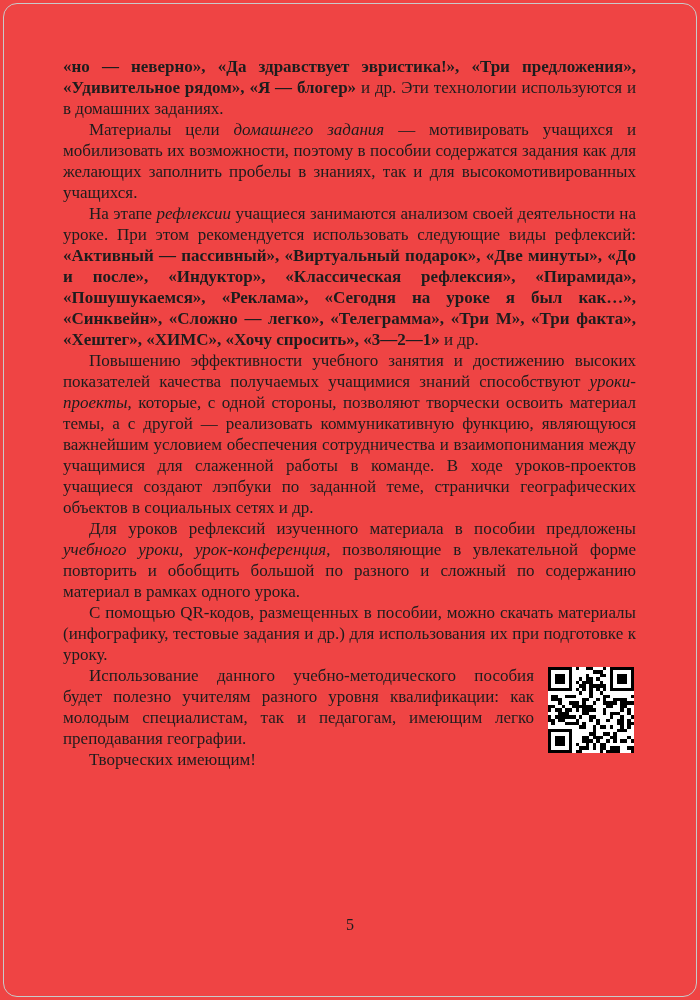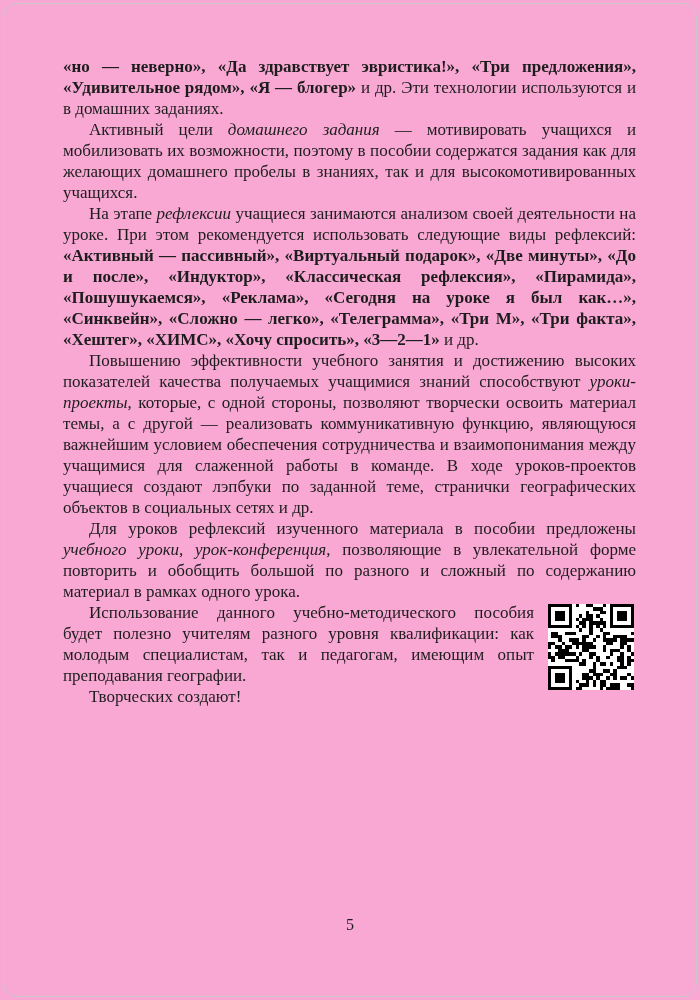--- a/index.html
+++ b/index.html
@@ -9,21 +9,21 @@
   }
   body {
     width: 700px;
     height: 1000px;
     font-family: "Liberation Serif", "DejaVu Serif", serif;
   }
   .page {
     position: relative;
     width: 700px;
     height: 1000px;
-    background: #f9a8d4;
+    background: #ef4444;
     overflow: hidden;
     color: #1d1d1d;
   }
   .frame {
     position: absolute;
     inset: 3px;
     border: 1px solid #c9c9c9;
     border-radius: 14px;
     pointer-events: none;
   }
@@ -69,24 +69,25 @@
     font-size: 16px;
   }
 </style>
 </head>
 <body>
 
 <div class="page" style="color: rgb(29, 29, 29);">
   <div class="frame"></div>
   <div class="content">
       <p><span class="b">«но — неверно», «Да здравствует эвристика!», «Три предложения», «Удивительное рядом», «Я — блогер»</span><span> и др. Эти технологии используются и в домашних заданиях.</span></p>
-      <p class="indent"><span>Активный цели </span><span class="i">домашнего задания</span><span> — мотивировать учащихся и мобилизовать их возможности, поэтому в пособии содержатся задания как для желающих домашнего пробелы в знаниях, так и для высокомотивированных учащихся.</span></p>
+      <p class="indent"><span>Материалы цели </span><span class="i">домашнего задания</span><span> — мотивировать учащихся и мобилизовать их возможности, поэтому в пособии содержатся задания как для желающих заполнить пробелы в знаниях, так и для высокомотивированных учащихся.</span></p>
       <p class="indent"><span>На этапе </span><span class="i">рефлексии</span><span> учащиеся занимаются анализом своей деятельности на уроке. При этом рекомендуется использовать следующие виды рефлексий: </span><span class="b">«Активный — пассивный», «Виртуальный подарок», «Две минуты», «До и после», «Индуктор», «Классическая рефлексия», «Пирамида», «Пошушукаемся», «Реклама», «Сегодня на уроке я был как…», «Синквейн», «Сложно — легко», «Телеграмма», «Три М», «Три факта», «Хештег», «ХИМС», «Хочу спросить», «3—2—1»</span><span> и др.</span></p>
       <p class="indent"><span>Повышению эффективности учебного занятия и достижению высоких показателей качества получаемых учащимися знаний способствуют </span><span class="i">уроки-проекты</span><span>, которые, с одной стороны, позволяют творчески освоить материал темы, а с другой — реализовать коммуникативную функцию, являющуюся важнейшим условием обеспечения сотрудничества и взаимопонимания между учащимися для слаженной работы в команде. В ходе уроков-проектов учащиеся создают лэпбуки по заданной теме, странички географических объектов в социальных сетях и др.</span></p>
       <p class="indent"><span>Для уроков рефлексий изученного материала в пособии предложены </span><span class="i">учебного уроки, урок-конференция</span><span>, позволяющие в увлекательной форме повторить и обобщить большой по разного и сложный по содержанию материал в рамках одного урока.</span></p>
+      <p class="indent"><span>С помощью QR-кодов, размещенных в пособии, можно скачать материалы (инфографику, тестовые задания и др.) для использования их при подготовке к уроку.</span></p>
       <p class="indent"><span class="qr-float">
           <svg xmlns="http://www.w3.org/2000/svg" viewBox="0 0 100 100" width="86" height="86" shape-rendering="crispEdges">
             <rect width="100" height="100" fill="#ffffff"></rect>
             <g fill="#000000">
               <rect x="0" y="0" width="4" height="4"></rect>
               <rect x="4" y="0" width="4" height="4"></rect>
               <rect x="8" y="0" width="4" height="4"></rect>
               <rect x="12" y="0" width="4" height="4"></rect>
               <rect x="16" y="0" width="4" height="4"></rect>
               <rect x="20" y="0" width="4" height="4"></rect>
@@ -376,17 +377,17 @@
               <rect x="36" y="96" width="4" height="4"></rect>
               <rect x="60" y="96" width="4" height="4"></rect>
               <rect x="68" y="96" width="4" height="4"></rect>
               <rect x="72" y="96" width="4" height="4"></rect>
               <rect x="76" y="96" width="4" height="4"></rect>
               <rect x="80" y="96" width="4" height="4"></rect>
               <rect x="96" y="96" width="4" height="4"></rect>
             </g>
           </svg>
         </span></p>
-      <p class="indent"><span>Использование данного учебно-методического пособия будет полезно учителям разного уровня квалификации: как молодым специалистам, так и педагогам, имеющим опыт преподавания географии.</span></p>
-      <p class="indent"><span>Творческих создают!</span></p>
+      <p class="indent"><span>Использование данного учебно-методического пособия будет полезно учителям разного уровня квалификации: как молодым специалистам, так и педагогам, имеющим легко преподавания географии.</span></p>
+      <p class="indent"><span>Творческих имеющим!</span></p>
     </div>
   <div class="folio">5</div>
 </div>
 
 </body></html>

